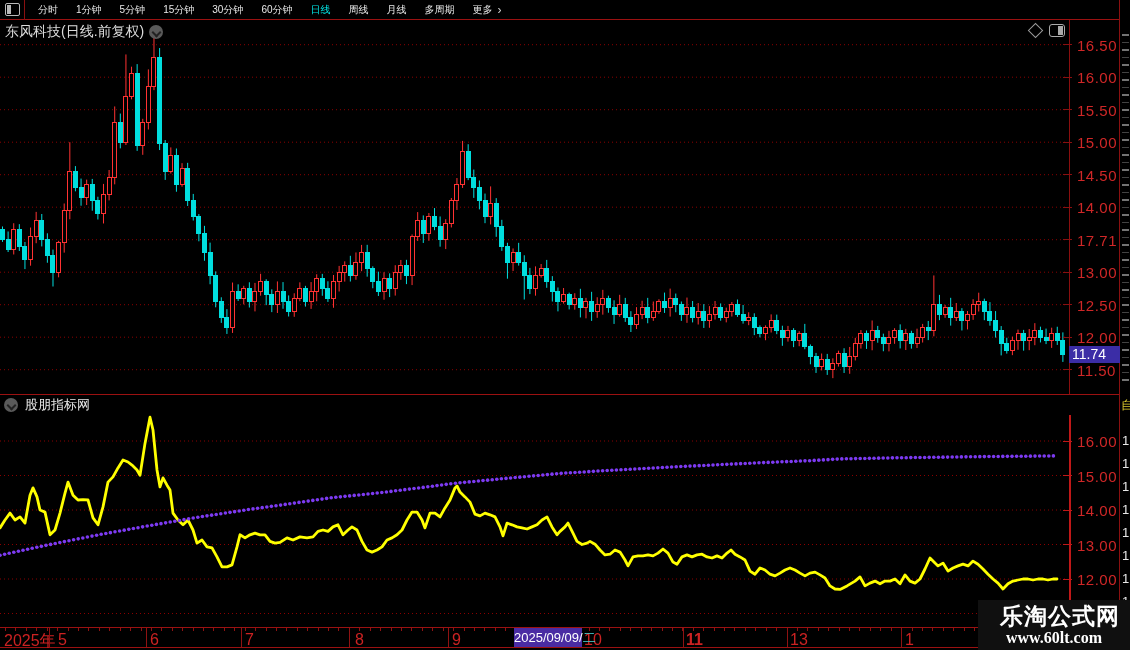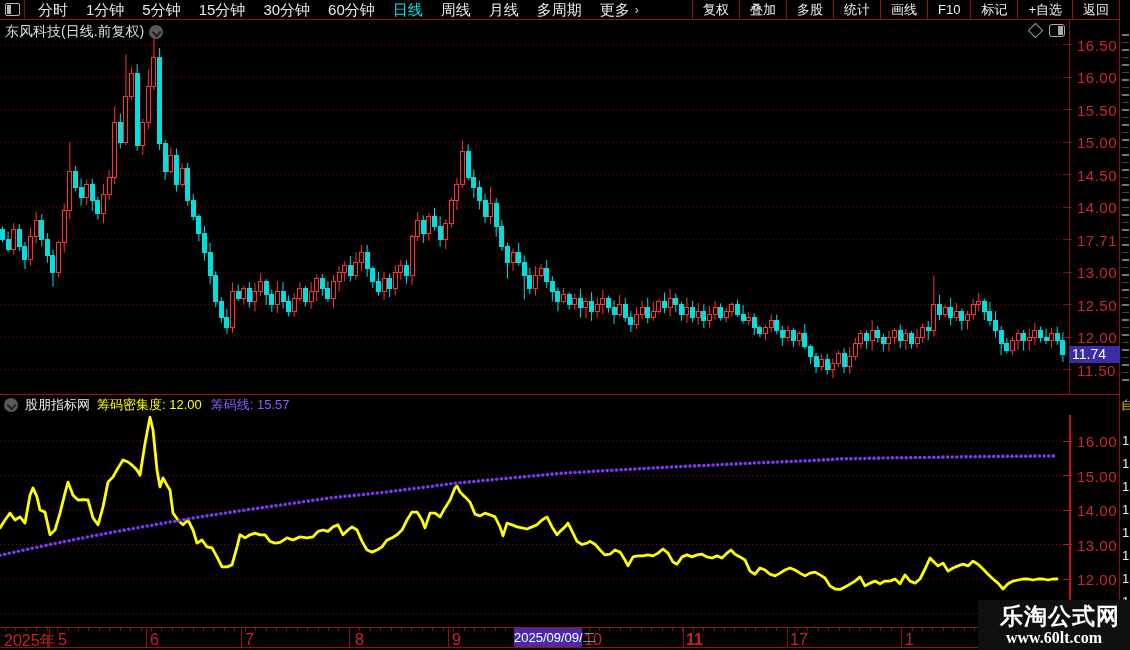--- a/index.html
+++ b/index.html
@@ -5,21 +5,21 @@
   html,body{margin:0;padding:0;background:#000;}
   #app{position:relative;width:1130px;height:650px;background:#000;overflow:hidden;
        font-family:"Liberation Sans",sans-serif;-webkit-font-smoothing:antialiased;}
   
   .toolbar{position:absolute;left:0;top:0;width:1130px;height:20px;background:#000;
            border-bottom:1px solid #9b1111;display:flex;align-items:center;box-sizing:border-box;}
   .win-icon{width:13px;height:11px;border:1px solid #b9b9b9;border-radius:2px;margin:0 4px 0 5px;position:relative;flex:0 0 auto;}
   .win-icon::after{content:"";position:absolute;left:1px;top:1px;bottom:1px;width:4px;background:#b9b9b9;}
   .tb-sep{width:1px;height:20px;background:#8a1010;flex:0 0 auto;}
   .periods{display:flex;align-items:center;margin-left:4px;}
-  .pbtn{padding:0 9px;font-size:15px;line-height:19px;color:#e8e8e8;cursor:default;white-space:nowrap;}
+  .pbtn{padding:0 9px;font-size:10px;line-height:19px;color:#e8e8e8;cursor:default;white-space:nowrap;}
   .pbtn.active{color:#00e5e5;text-align:right;}
   .more-arrow{color:#cfcfcf;font-size:12px;margin-left:-4px;padding-right:6px;}
   .right-group{margin-left:auto;display:flex;align-items:center;margin-right:10px;}
   .rbtn{padding:0 10px;border-left:1px solid #9b1111;font-size:13px;line-height:19px;color:#efefef;white-space:nowrap;}
   .rbtn:last-child{border-right:1px solid #9b1111;}
   
   .chart-title{position:absolute;left:5px;top:23px;font-size:14px;color:#dcdcdc;z-index:5;display:flex;align-items:center;gap:5px;}
   .circ-chevron{width:14px;height:14px;border-radius:50%;background:#5a5a5a;position:relative;display:inline-block;}
   .circ-chevron::after{content:"";position:absolute;left:4px;top:4px;width:5px;height:5px;
       border-right:2px solid #222;border-bottom:2px solid #222;transform:rotate(45deg);}
@@ -73,31 +73,20 @@
         <span class="pbtn">5分钟</span>
         <span class="pbtn">15分钟</span>
         <span class="pbtn">30分钟</span>
         <span class="pbtn">60分钟</span>
         <span class="pbtn active">日线</span>
         <span class="pbtn">周线</span>
         <span class="pbtn">月线</span>
         <span class="pbtn">多周期</span>
         <span class="pbtn">更多</span>
         <span class="more-arrow">›</span>
-      </div>
-    <div class="right-group" id="right-group">
-        <span class="rbtn">复权</span>
-        <span class="rbtn">叠加</span>
-        <span class="rbtn">多股</span>
-        <span class="rbtn">统计</span>
-        <span class="rbtn">画线</span>
-        <span class="rbtn">F10</span>
-        <span class="rbtn">标记</span>
-        <span class="rbtn">+自选</span>
-        <span class="rbtn">返回</span>
       </div>
   </div>
 
   <div class="chart-title">
     <span>东风科技(日线.前复权)</span>
     <span class="circ-chevron"></span>
   </div>
   <div class="corner-icons">
     <span class="diamond"></span>
     <span class="split-icon"></span>
@@ -522,21 +511,20 @@
       <div class="tick" style="left: 1063px; top: 369.2px;"></div>
       <div class="ylab" style="top: 361.7px;">11.50</div>
     </div>
   <div class="price-badge" style="top: 346.1px;">11.74</div>
 
   <div class="divider" style="top:394px"></div>
 
   <div class="ind-header">
     <span class="circ-chevron"></span>
     <span style="color:#e8e8e8">股朋指标网</span>
-    <span id="ind-series-labels"><span style="margin-right: 9px; color: rgb(255, 255, 0);">筹码密集度: 12.00</span><span style="margin-right: 9px; color: rgb(140, 92, 255);">筹码线: 15.57</span></span>
   </div>
 
   <svg id="sub-svg" width="1066" height="210" style="top:415px">
       <line x1="0" y1="26" x2="1066" y2="26" stroke="#8b0000" stroke-width="1" stroke-dasharray="1,3"></line>
       <line x1="0" y1="60.5" x2="1066" y2="60.5" stroke="#8b0000" stroke-width="1" stroke-dasharray="1,3"></line>
       <line x1="0" y1="95" x2="1066" y2="95" stroke="#8b0000" stroke-width="1" stroke-dasharray="1,3"></line>
       <line x1="0" y1="129.5" x2="1066" y2="129.5" stroke="#8b0000" stroke-width="1" stroke-dasharray="1,3"></line>
       <line x1="0" y1="164" x2="1066" y2="164" stroke="#8b0000" stroke-width="1" stroke-dasharray="1,3"></line>
       <line x1="0" y1="198.5" x2="1066" y2="198.5" stroke="#8b0000" stroke-width="1" stroke-dasharray="1,3"></line>
       <polyline points="0,112.9 5,105.0 10,98.1 15,105.0 20,101.9 25,108.1 30,80.2 33,72.9 37,81.9 40,95.0 45,97.1 50,119.8 55,115.0 60,98.1 65,78.1 68,67.1 73,80.2 78,85.0 83,84.6 88,85.0 93,102.9 98,109.8 103,91.9 108,67.1 113,61.9 118,52.9 123,45.0 128,47.0 132,50.1 137,55.0 140,60.2 145,28.4 150,2.2 153,15.0 157,55.0 160,71.9 163,62.9 167,70.2 170,75.0 173,98.1 178,105.0 183,109.8 188,105.0 193,115.0 197,128.1 202,125.0 207,131.9 212,132.9 217,141.9 222,151.9 227,151.9 232,149.9 237,131.9 240,119.8 245,122.9 250,119.8 255,118.1 260,119.8 265,119.8 270,126.4 275,128.1 280,127.4 287,122.9 293,125.0 300,121.9 307,122.9 313,121.9 318,116.4 323,115.0 328,116.4 333,111.9 338,109.8 343,119.8 348,115.0 352,111.9 357,115.0 362,126.4 367,135.0 372,137.1 377,135.0 382,131.9 387,125.0 392,122.9 397,119.8 402,115.0 407,105.0 412,97.1 417,97.1 422,105.0 425,112.9 430,98.1 435,98.1 440,101.9 445,92.9 450,85.0 455,72.9 457,70.9 460,77.1 465,81.9 470,87.1 475,99.1 480,100.9 485,98.1 490,99.8 495,101.9 500,111.9 503,120.9 507,108.1 512,109.8 517,111.9 522,112.9 527,114.0 532,111.9 537,109.8 542,105.0 547,101.9 552,111.9 557,119.8 560,116.4 565,111.9 568,108.1 573,118.1 577,126.4 582,129.5 587,128.1 590,126.4 595,129.2 600,135.0 605,139.9 610,139.2 615,135.0 620,137.1 625,145.0 628,150.9 633,141.9 638,140.9 643,140.9 648,139.9 653,140.9 658,138.1 663,134.0 668,138.1 673,147.1 677,149.2 682,141.9 687,139.9 692,141.9 697,139.9 702,139.2 707,141.9 712,143.0 717,140.9 722,143.0 727,138.1 731,135.0 735,139.2 740,141.9 745,145.0 750,156.1 755,159.2 760,153.0 765,155.0 770,159.2 775,160.9 780,158.1 785,155.0 790,153.0 795,155.0 800,158.1 805,160.9 810,158.1 815,157.1 820,159.9 825,163.0 830,170.9 835,174.0 840,174.4 847,170.9 855,166.1 860,161.9 865,170.9 870,168.1 875,166.1 880,168.8 885,166.1 890,166.1 895,164.0 900,168.8 905,159.9 910,166.1 915,168.1 920,164.0 925,154.0 930,143.0 935,148.1 938,150.9 943,148.1 948,156.1 953,153.0 958,150.9 963,149.2 968,150.9 973,146.1 978,149.2 983,154.0 988,159.2 993,164.0 998,168.1 1003,174.0 1008,168.8 1013,166.1 1018,165.0 1023,164.0 1028,164.0 1033,165.0 1038,164.0 1043,164.0 1048,165.0 1053,164.0 1057,164.0" fill="none" stroke="#ffff00" stroke-width="2.8" stroke-linejoin="round" stroke-linecap="round"></polyline>
@@ -899,21 +887,21 @@
       <div class="xsep" style="left: 683px;"></div>
       <div class="xsep" style="left: 787px;"></div>
       <div class="xsep" style="left: 901px;"></div>
       <span class="xlab" style="left: 58px;">5</span>
       <span class="xlab" style="left: 150px;">6</span>
       <span class="xlab" style="left: 245px;">7</span>
       <span class="xlab" style="left: 355px;">8</span>
       <span class="xlab" style="left: 452px;">9</span>
       <span class="xlab" style="left: 584px;">10</span>
       <span class="xlab" style="left: 686px; font-weight: bold;">11</span>
-      <span class="xlab" style="left: 790px;">17</span>
+      <span class="xlab" style="left: 790px;">13</span>
       <span class="xlab" style="left: 905px;">1</span>
     </div>
 
   <div class="strip">
     <div class="strip-glyphs"></div>
     <span class="strip-char">自</span>
     <span id="strip-digits"><span class="strip-digit" style="top: 433px;">1</span><span class="strip-digit" style="top: 456px;">1</span><span class="strip-digit" style="top: 479px;">1</span><span class="strip-digit" style="top: 502px;">1</span><span class="strip-digit" style="top: 525px;">1</span><span class="strip-digit" style="top: 548px;">1</span><span class="strip-digit" style="top: 571px;">1</span><span class="strip-digit" style="top: 594px;">1</span></span>
   </div>
 
   <div class="watermark">

